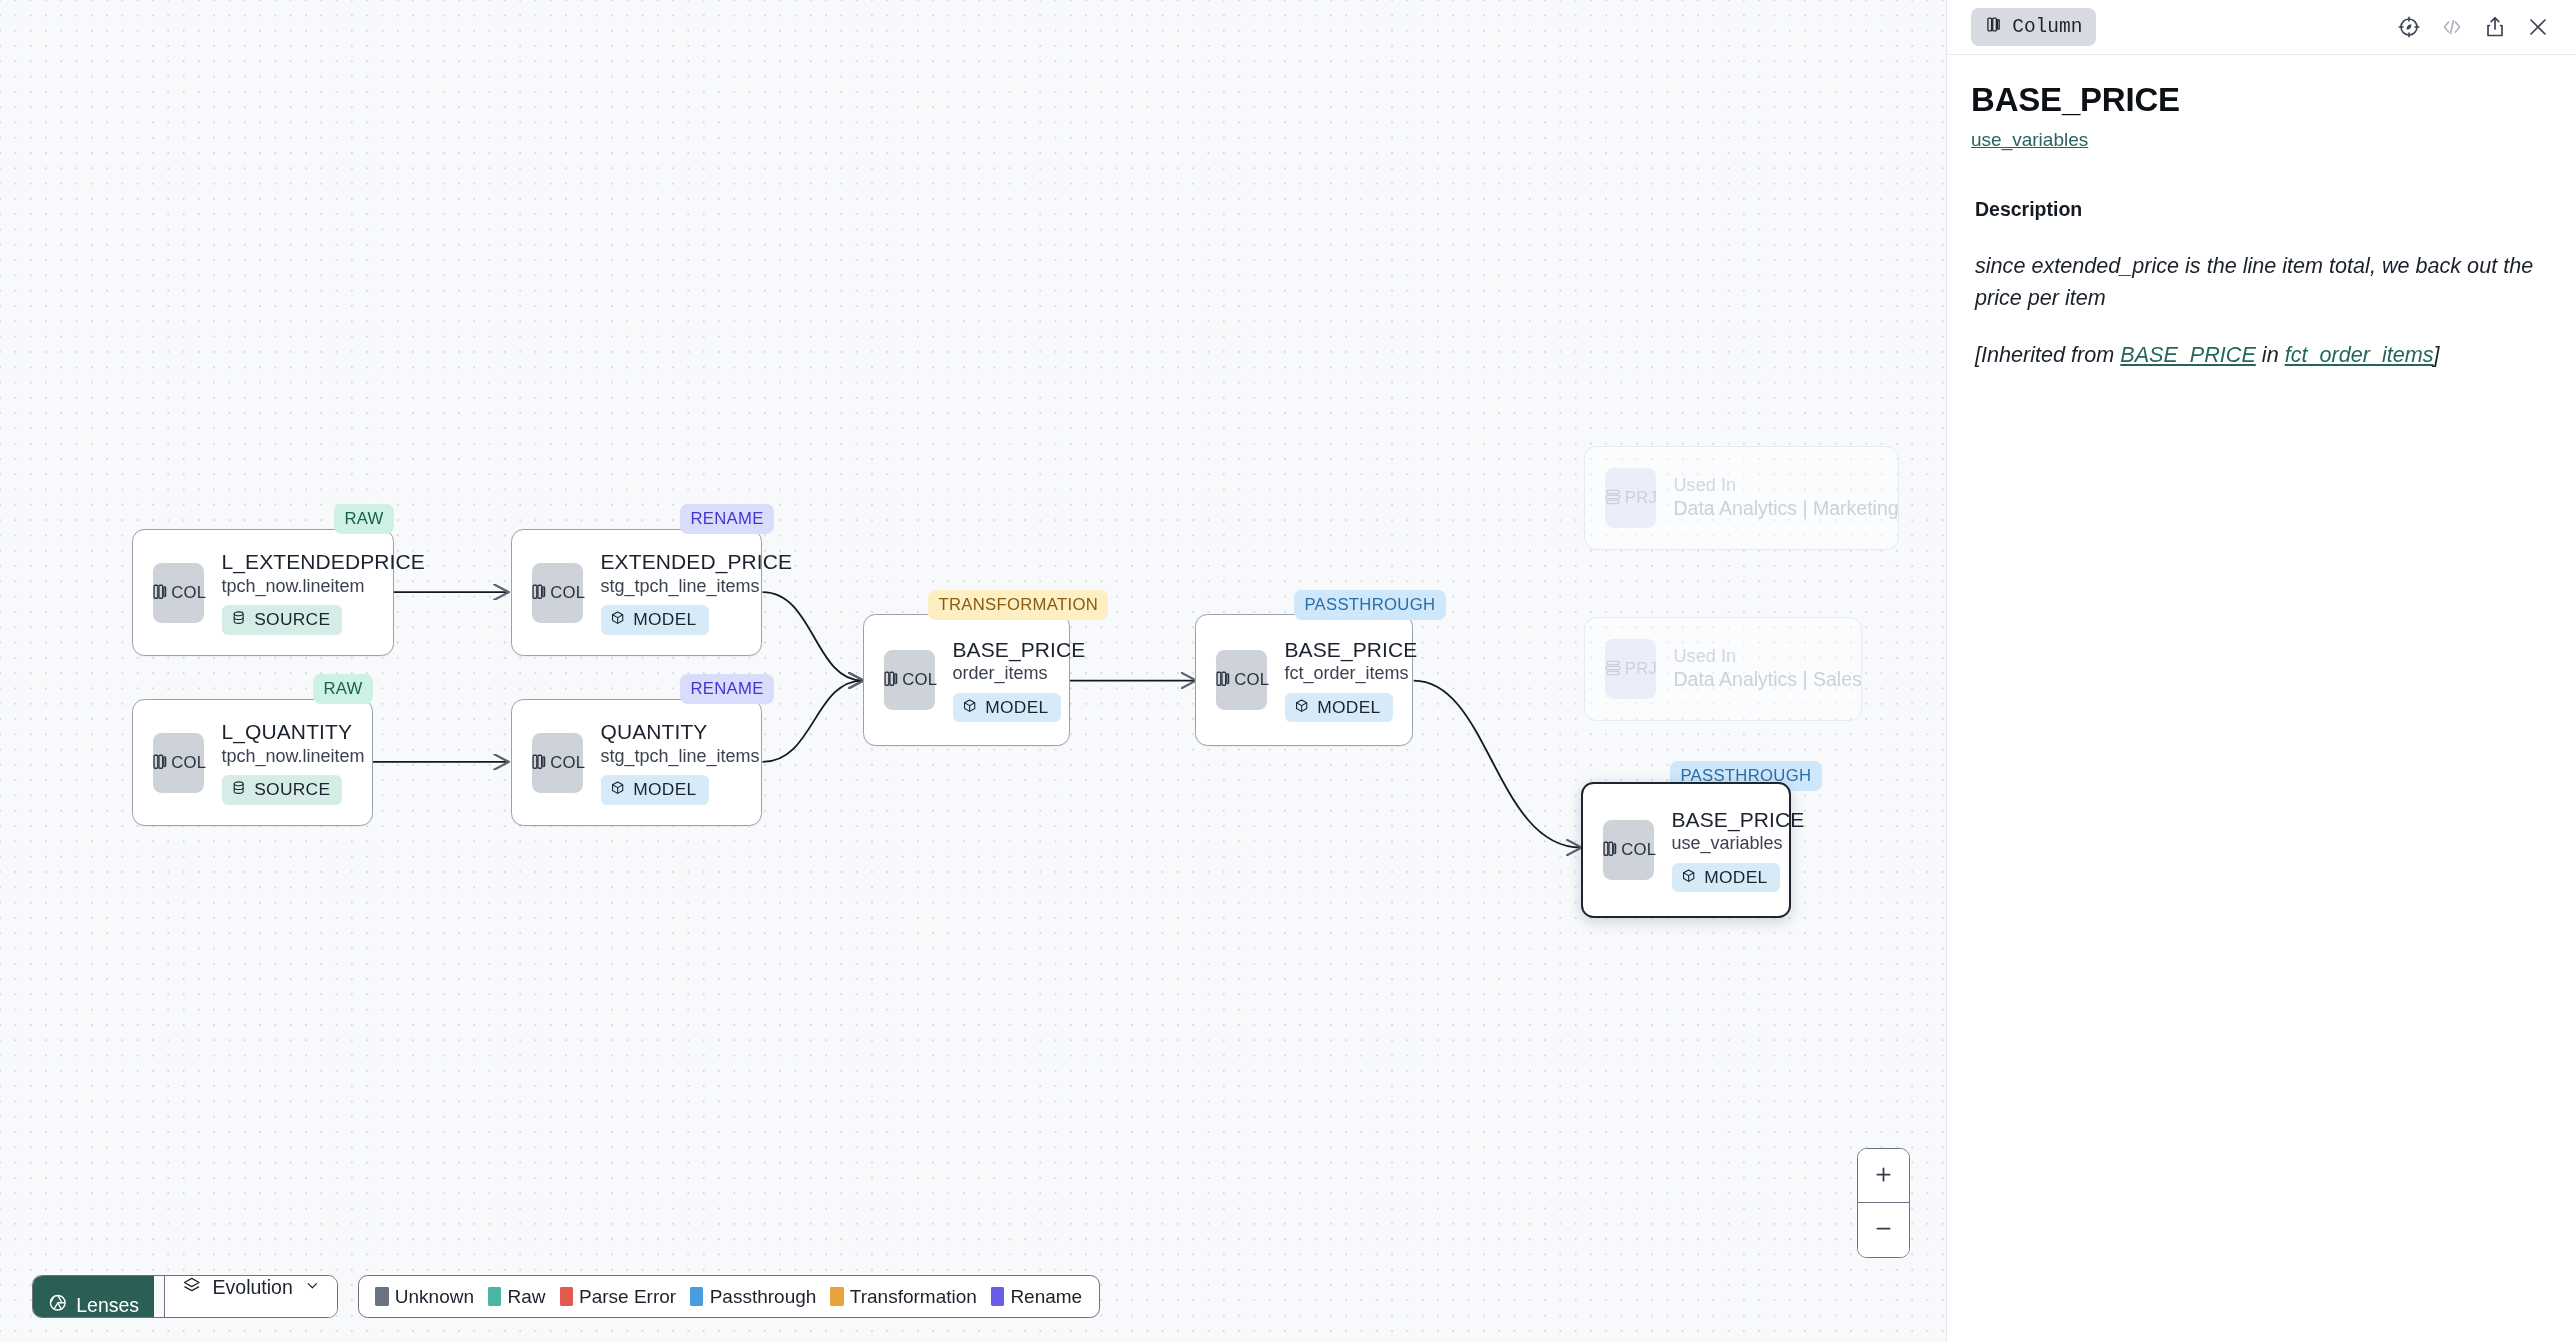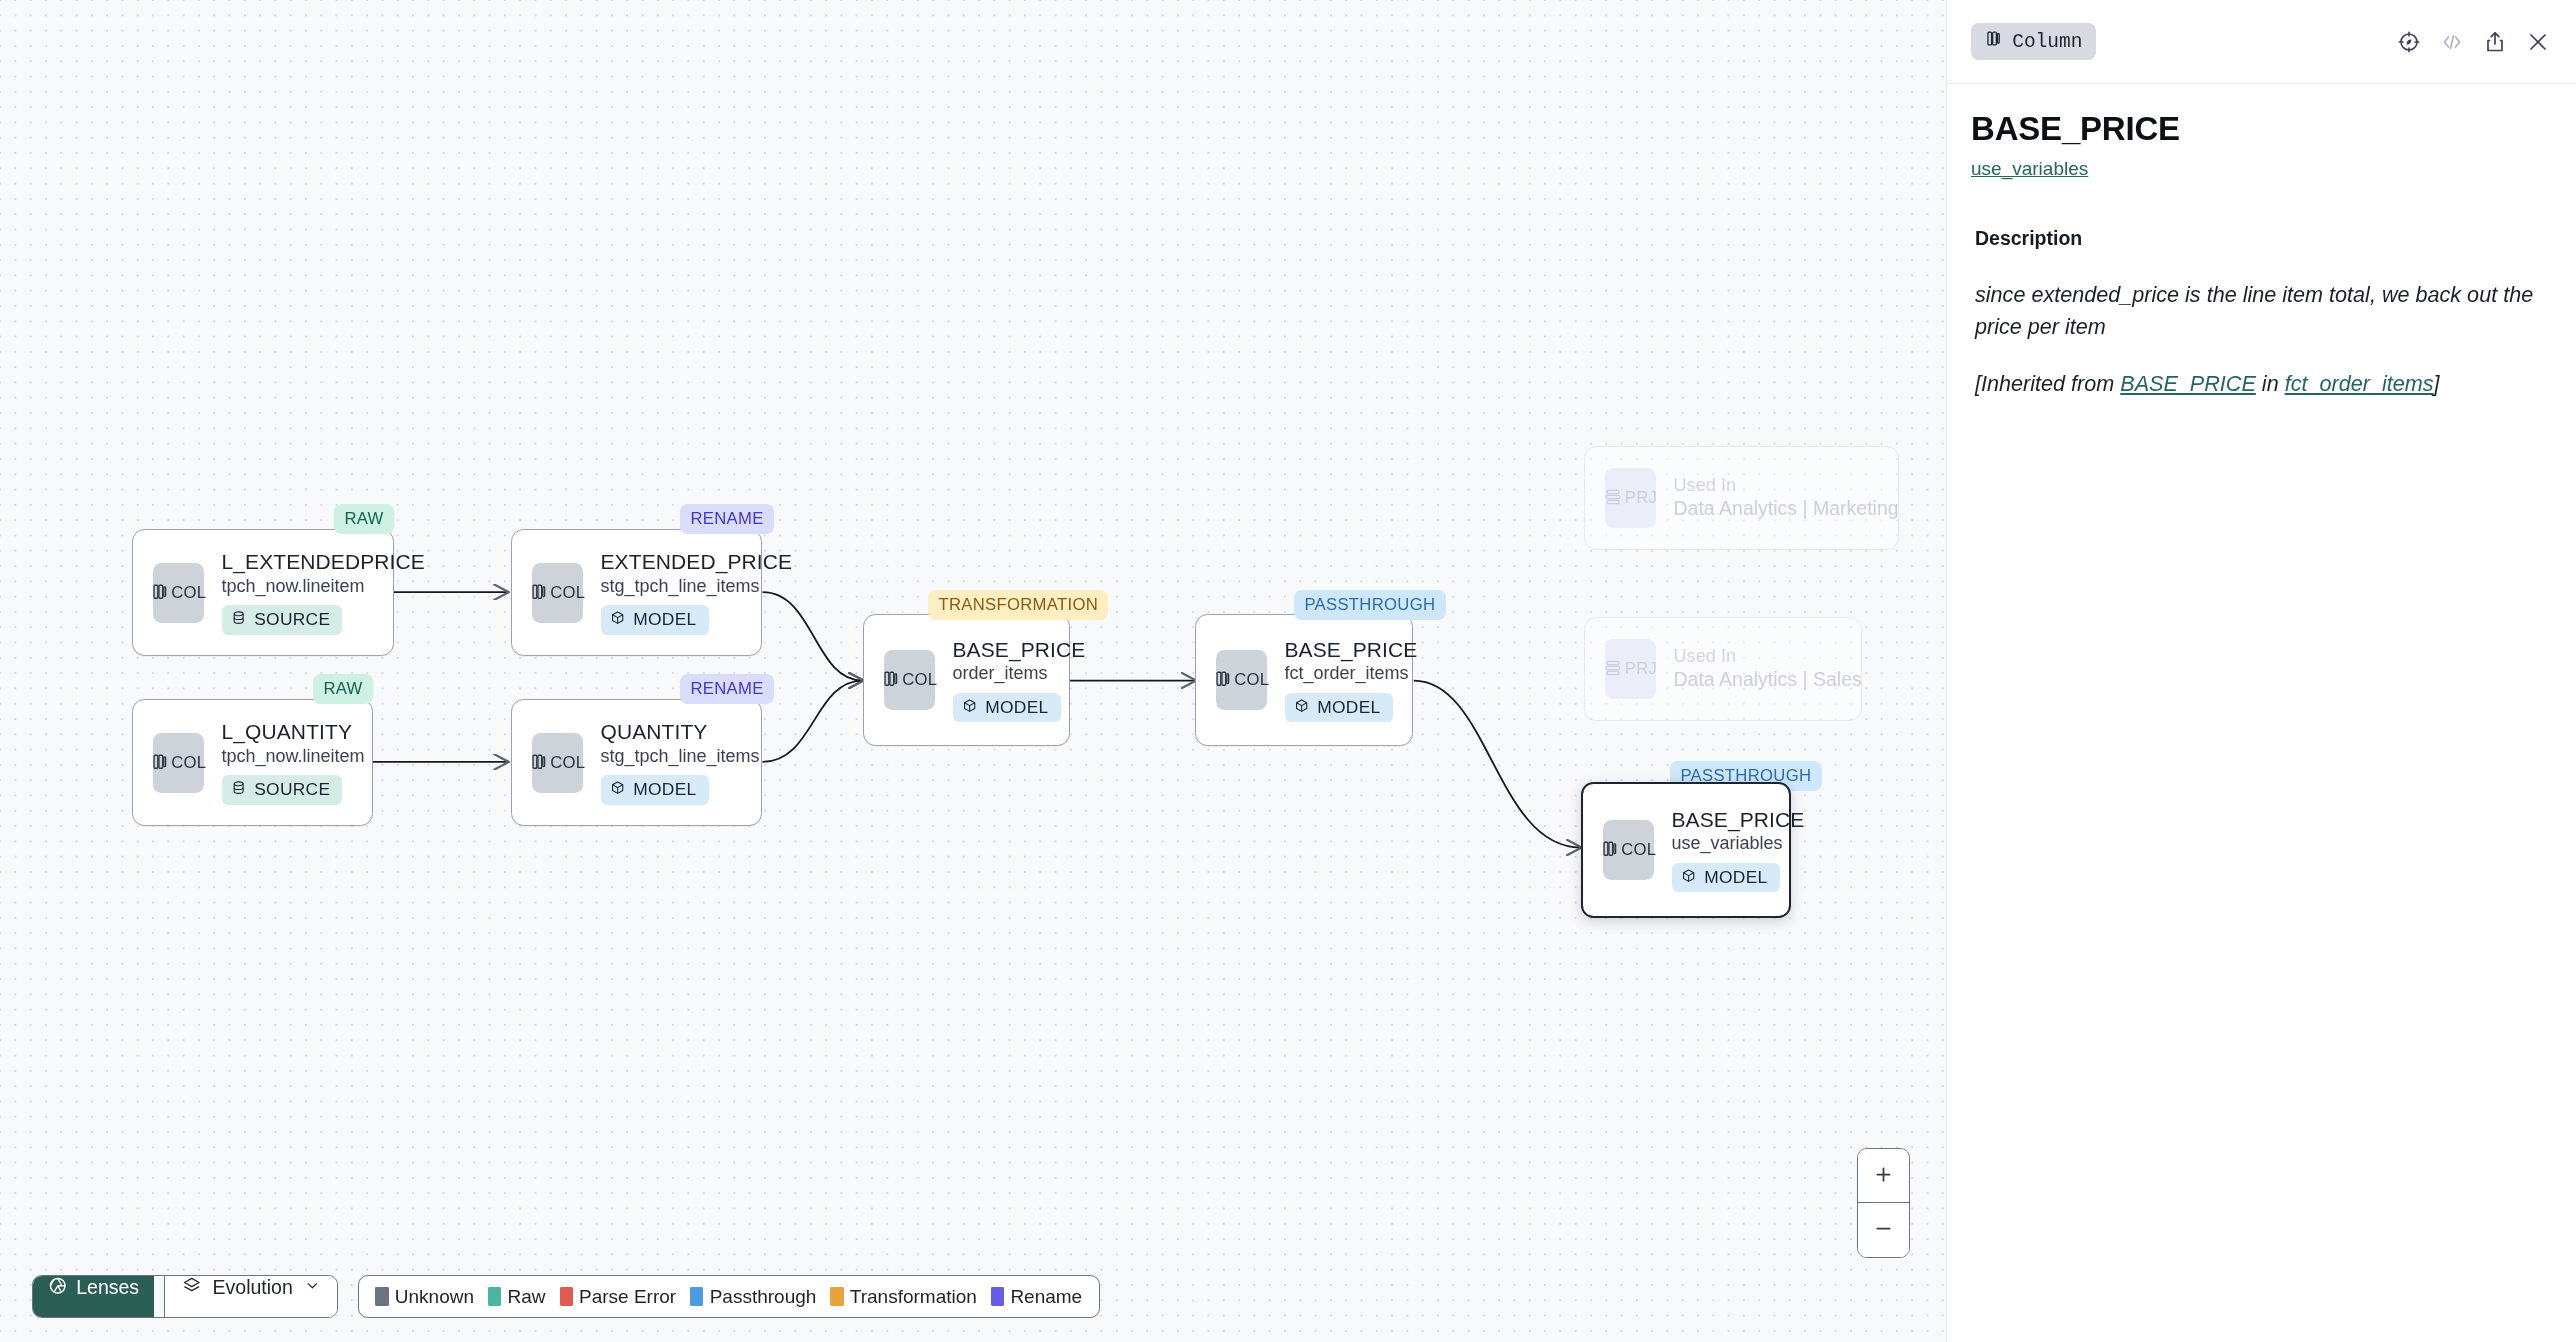--- a/index.html
+++ b/index.html
@@ -87,42 +87,42 @@
   .zoomctl button {
     height: 54px; background: #fff; border: 0; color: #323a48; cursor: pointer;
     display: flex; align-items: center; justify-content: center; font-family: inherit;
   }
   .zoomctl button:first-child { border-bottom: 1.2px solid #6b7280; }
 
   
   .bottombar { position: absolute; left: 32px; bottom: 25px; display: flex; align-items: center; gap: 19.5px; z-index: 30; }
   .lenses-group { display: flex; border: 1.1px solid #6b7280; border-radius: 9.7px; overflow: hidden; height: 43px; }
   .lenses-btn {
-    background: #2b5f55; color: #fff; display: flex; align-items: flex-start; gap: 8.4px;
+    background: #2b5f55; color: #fff; display: flex; align-items: flex-end; gap: 8.4px;
     padding: 0 15.3px; font-size: 19.5px; cursor: pointer; border: 0; font-family: inherit;
   }
   .evo-btn {
     background: #fff; color: #20262f; display: flex; gap: 11px;
     padding: 0 16.7px; font-size: 19.5px; cursor: pointer; border: 0; font-family: inherit;
     border-left: 1.1px solid #6b7280;
     margin-left: 10px;
   }
   .legend {
     display: flex; align-items: center; gap: 14px; height: 43px; padding: 0 16.7px;
     background: #fff; border: 1.1px solid #6b7280; border-radius: 9.7px;
   }
   .legend .item { display: flex; align-items: center; gap: 6.3px; font-size: 19px; color: #1c222c; white-space: nowrap; }
   .legend .sw { width: 13.2px; height: 19.5px; border-radius: 1.4px; flex: 0 0 auto; }
 
   
   #panel {
     position: relative; width: 630px; height: 1343px; background: #fff;
     border-left: 1px solid #e4e7ec; flex: 0 0 auto; display: flex; flex-direction: column;
   }
-  .p-head { height: 84px; display: flex; align-items: center; padding: 0 26.4px 0 24px; border-bottom: 1px solid #e9ebf0; }
+  .p-head { height: 55px; display: flex; align-items: center; padding: 0 26.4px 0 24px; border-bottom: 1px solid #e9ebf0; }
   .p-pill {
     display: inline-flex; align-items: center; gap: 9px; background: #d7dae1;
     border-radius: 7.7px; padding: 6.3px 13.2px; font-size: 19.5px; color: #1d242f;
     font-family: "Liberation Mono", monospace; cursor: pointer;
   }
   .p-actions { margin-left: auto; display: flex; align-items: center; gap: 19px; color: #3c4452; }
   .p-actions .ic { cursor: pointer; display: flex; }
   .p-actions .ic.dim { color: #aeb5c1; }
 
   .p-title { font-size: 33px; font-weight: 700; color: #0d1116; padding: 26.4px 24px 0 24px; letter-spacing: -0.2px; }

